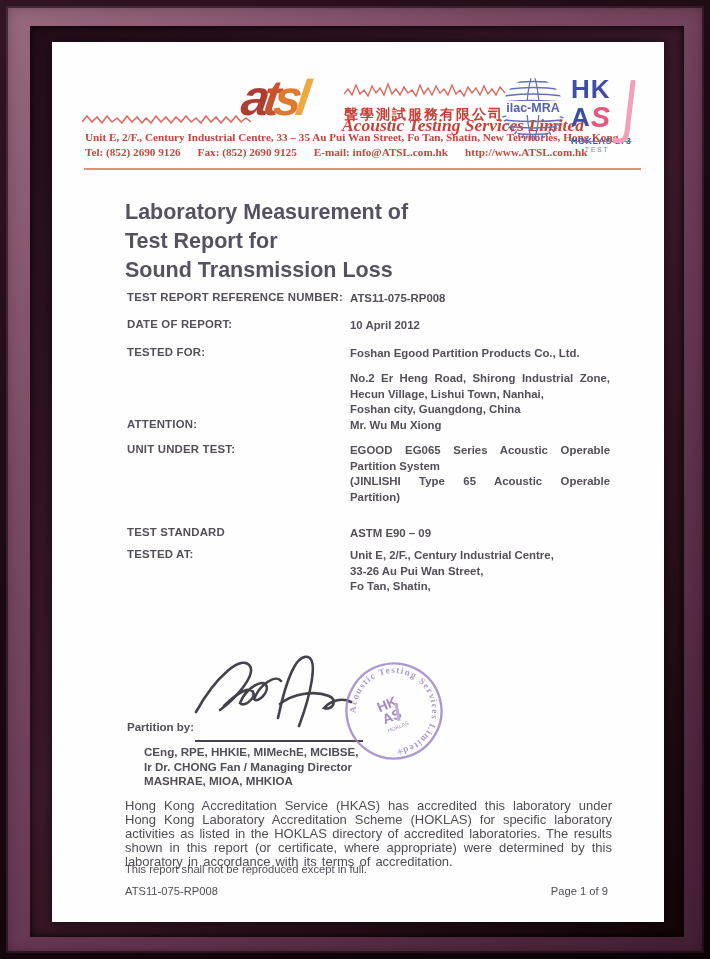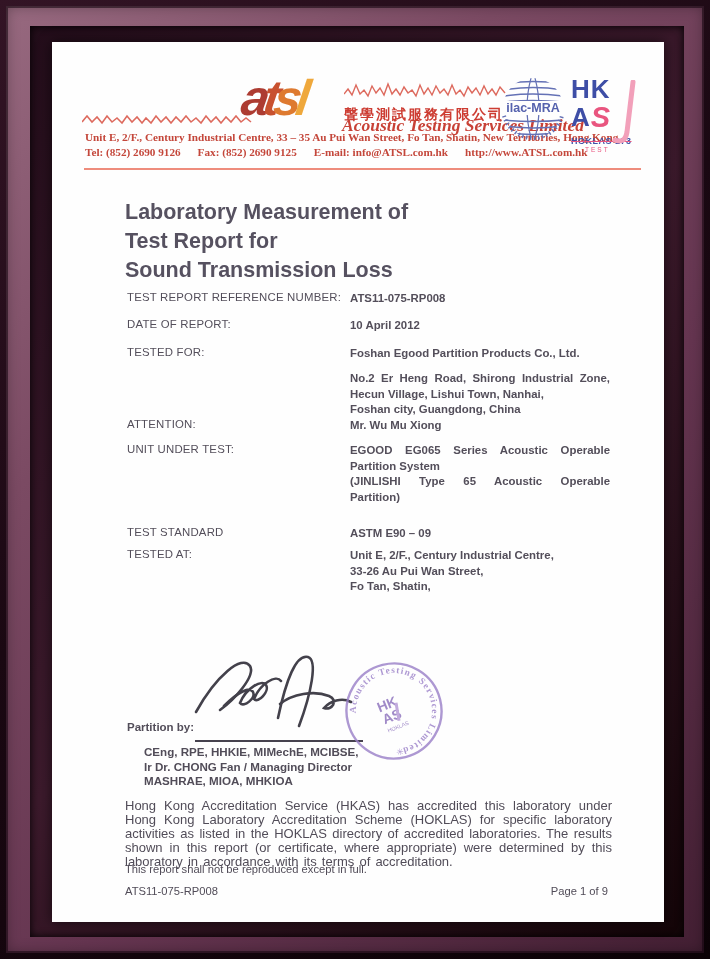--- a/index.html
+++ b/index.html
@@ -47,21 +47,21 @@
   .hkas .a{font-size:26px;font-weight:bold;color:#3e4ea6;}
   .hkas .s{font-size:29px;font-weight:bold;font-style:italic;color:#e9557f;position:relative;left:1px;top:1px;}
   .hkas .ribbon{position:absolute;left:36px;top:-20px;}
   .hkas .hoklas{margin-top:8px;font-size:9px;font-weight:bold;color:#4053a8;
     text-decoration:line-through;text-decoration-color:#e9557f;letter-spacing:.5px;white-space:nowrap;}
   .hkas .test{font-size:6.5px;color:#e9557f;letter-spacing:2px;margin-left:14px;}
   
   .title{left:73px;top:156px;font-size:21.5px;line-height:29px;font-weight:bold;color:#565160;}
   
   .frow{position:absolute;left:75px;width:482px;}
-  .flabel{position:absolute;left:0;top:0;width:218px;font-weight:normal;font-size:11.4px;color:#534e5a;letter-spacing:.2px;}
+  .flabel{position:absolute;left:0;top:0;width:218px;font-weight:bold;font-size:11.4px;color:#534e5a;letter-spacing:.2px;}
   .fval{position:absolute;left:223px;top:0;width:260px;font-weight:bold;font-size:11.4px;color:#534e5a;line-height:15.6px;}
   .jline{text-align:justify;text-align-last:justify;}
   .r0{top:249px}.r1{top:276px}.r2{top:304px}.r3{top:329px}.r4{top:376px}.r5{top:401px}.r6{top:484px}.r7{top:506px}
   
   .approved{left:75px;top:679px;font-weight:bold;font-size:11.5px;color:#534e5a;}
   .sig-svg{left:138px;top:604px;}
   .sig-line{left:143px;top:698px;width:168px;height:2px;background:#46424e;}
   .stamp{left:291px;top:618px;opacity:.82;}
   .sig-name{left:92px;top:703px;font-weight:bold;font-size:11.6px;color:#514c58;line-height:14.5px;}
   

